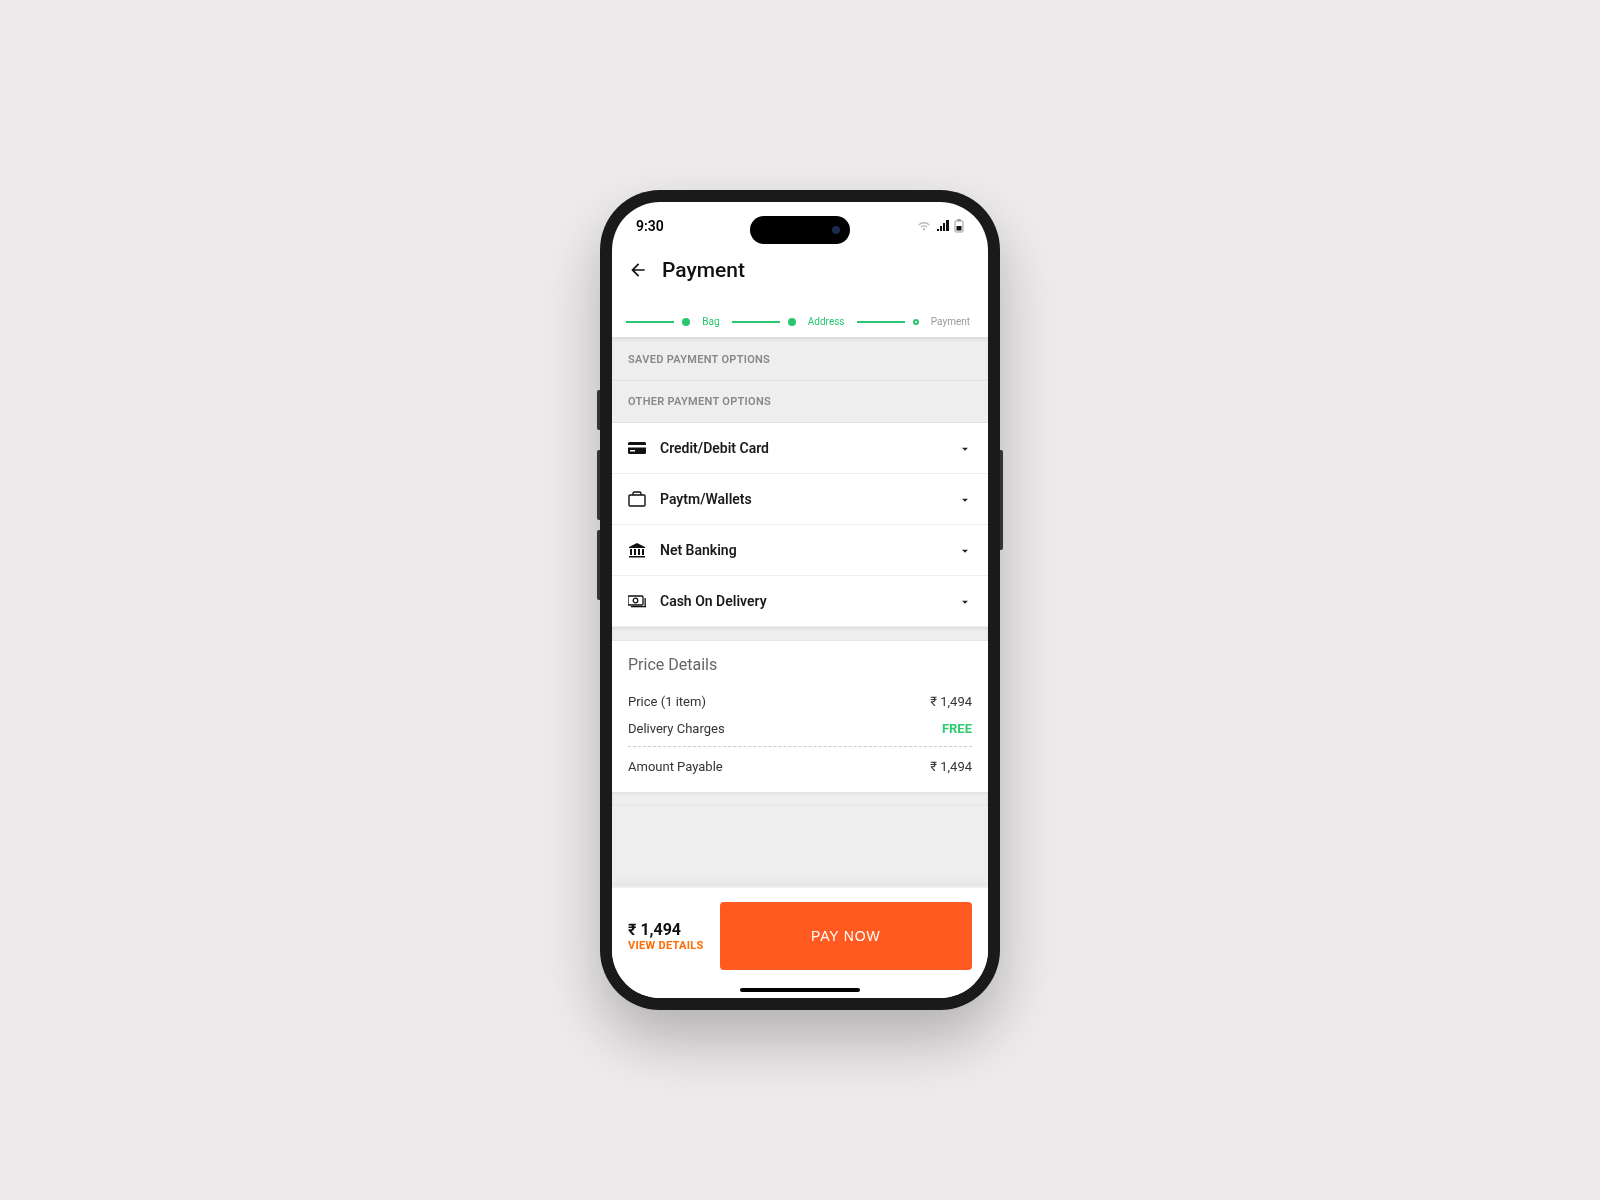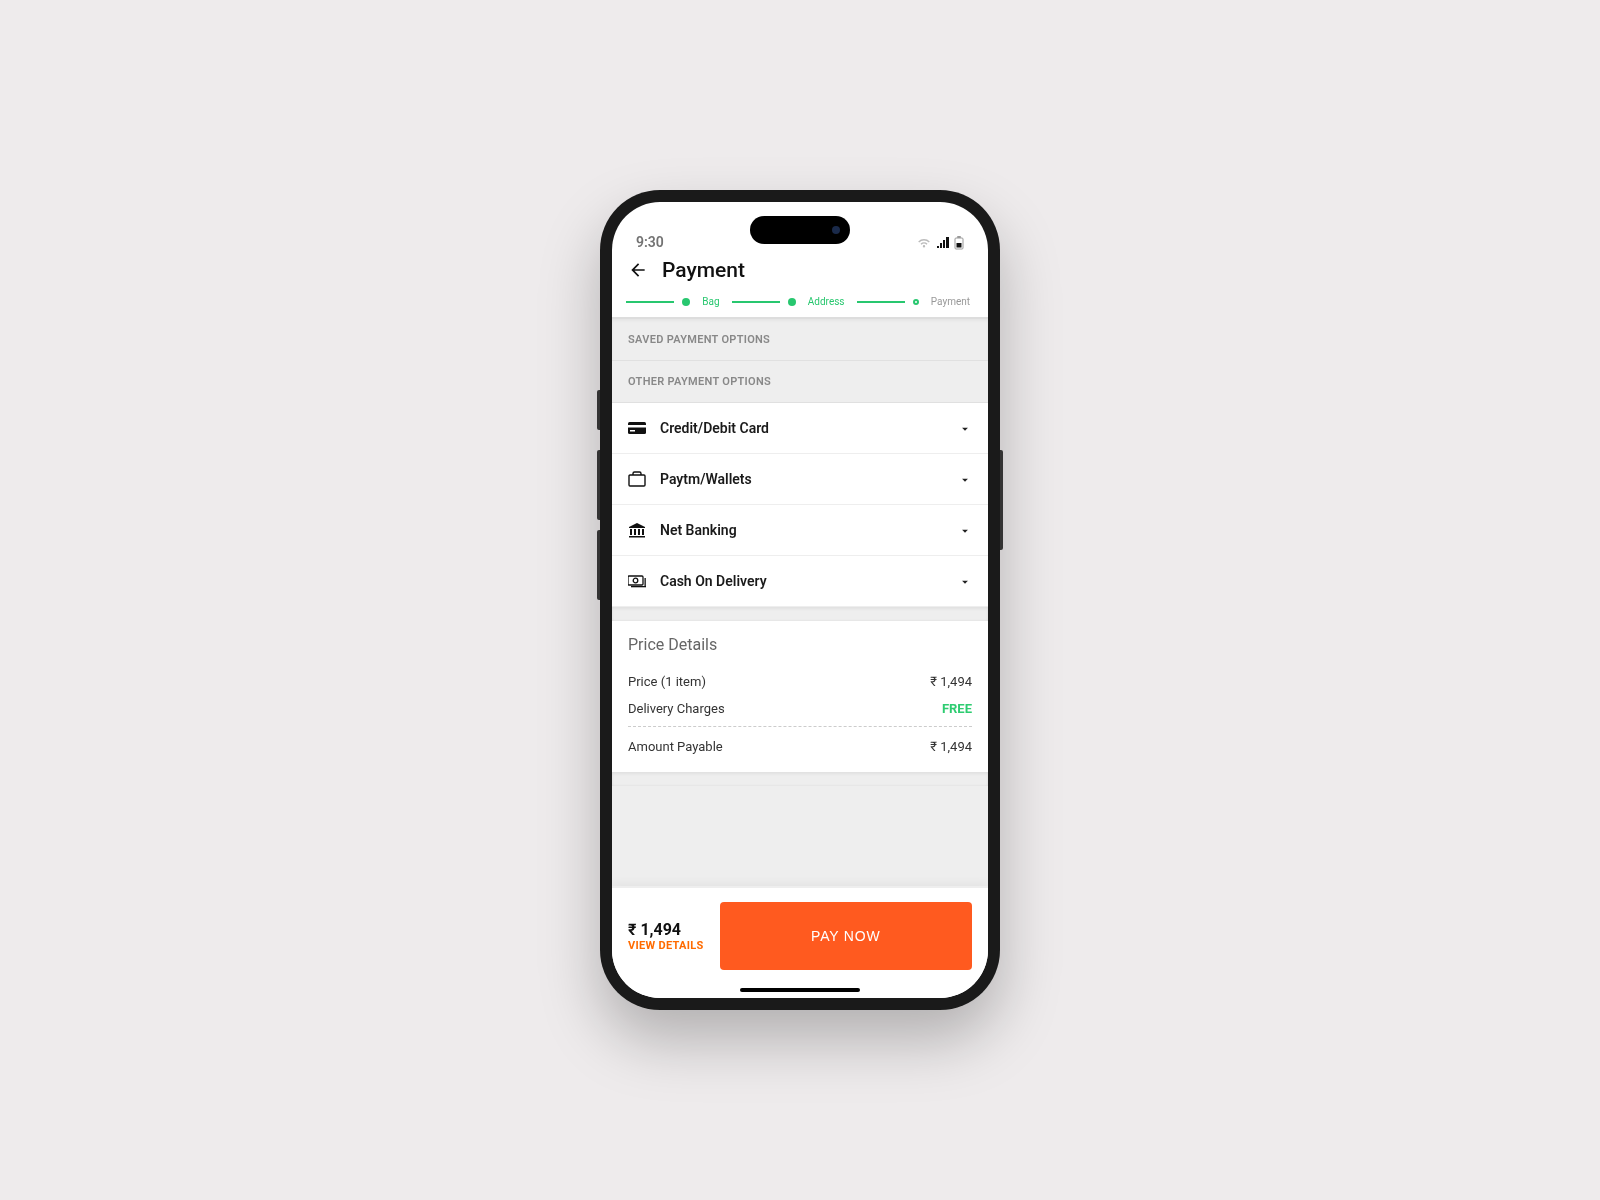--- a/index.html
+++ b/index.html
@@ -33,32 +33,32 @@
     overflow: hidden;
     position: relative;
     display: flex; flex-direction: column;
   }
   .island {
     position: absolute; top: 14px; left: 50%; transform: translateX(-50%);
     width: 100px; height: 28px; background: #000; border-radius: 20px; z-index: 50;
   }
   .island::after{ content:""; position:absolute; right:10px; top:50%; transform:translateY(-50%); width:8px; height:8px; border-radius:50%; background:#1a2a4a;}
   .statusbar {
-    height: 48px; display:flex; align-items:flex-end; justify-content:space-between;
-    padding: 0 24px; font-size:14px; font-weight:600; color:#737373;
+    height: 48px; display:flex; align-items:center; justify-content:space-between;
+    padding: 0 24px; font-size:14px; font-weight:600; color:#000000;
   }
   .stat-icons { display:flex; align-items:center; gap:4px;}
   .stat-icons svg { display:block;}
   .header {
     display:flex; align-items:center; gap:14px; padding: 8px 16px 14px 16px;
   }
   .header-title { font-size:21px; font-weight:500; color:#111;}
   .back-arrow { width:20px; height:20px; display:flex; align-items:center; justify-content:center; cursor:pointer;}
   .stepper {
-    display:flex; align-items:center; padding: 0 14px 10px 14px; gap:8px;
+    display:flex; align-items:center; padding: 0 14px 10px 14px; gap:8px;margin-top:20px;
   }
   .step-line { flex:1; height:2px; background:#28c76f;}
   .step-dot { width:8px; height:8px; border-radius:50%; background:#28c76f; }
   .step-dot.hollow { background:#fff; border:2px solid #28c76f; width:6px; height:6px;}
   .step-label { font-size:10px; color:#28c76f; margin: 0 4px;}
   .step-label.muted { color:#999;}
   .content { flex:1; overflow-y:auto; background:#eee;}
   .section-header {
     padding: 14px 16px; font-size:11px; font-weight:600; color:#888; letter-spacing:0.3px;
     background:#eee; border-bottom:1px solid #e0e0e0;

